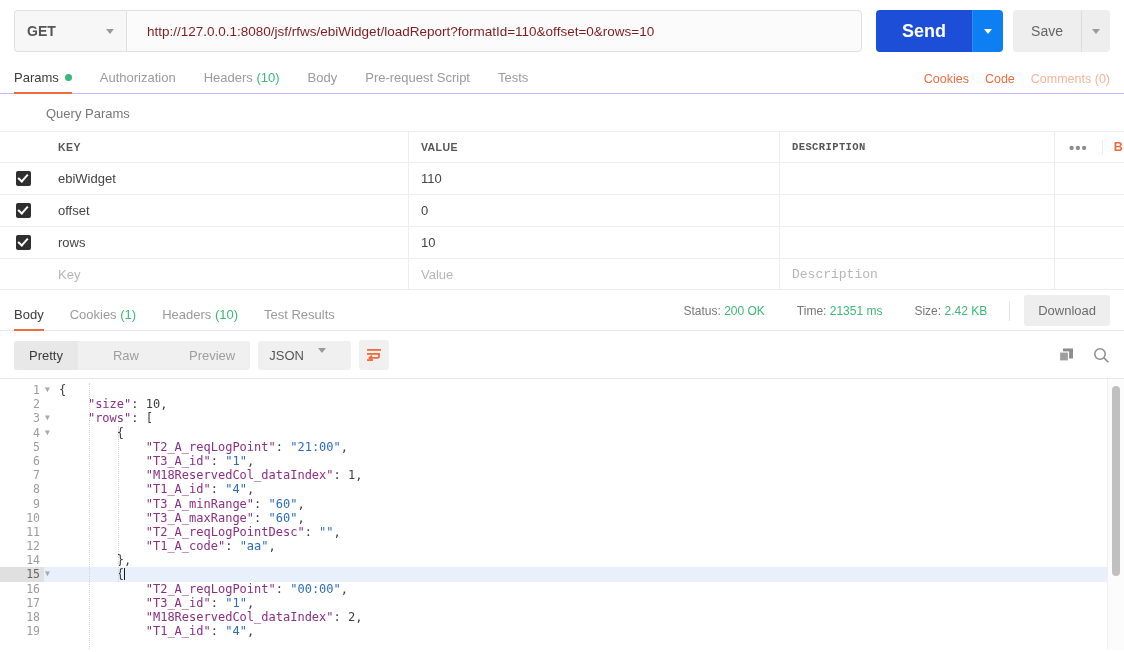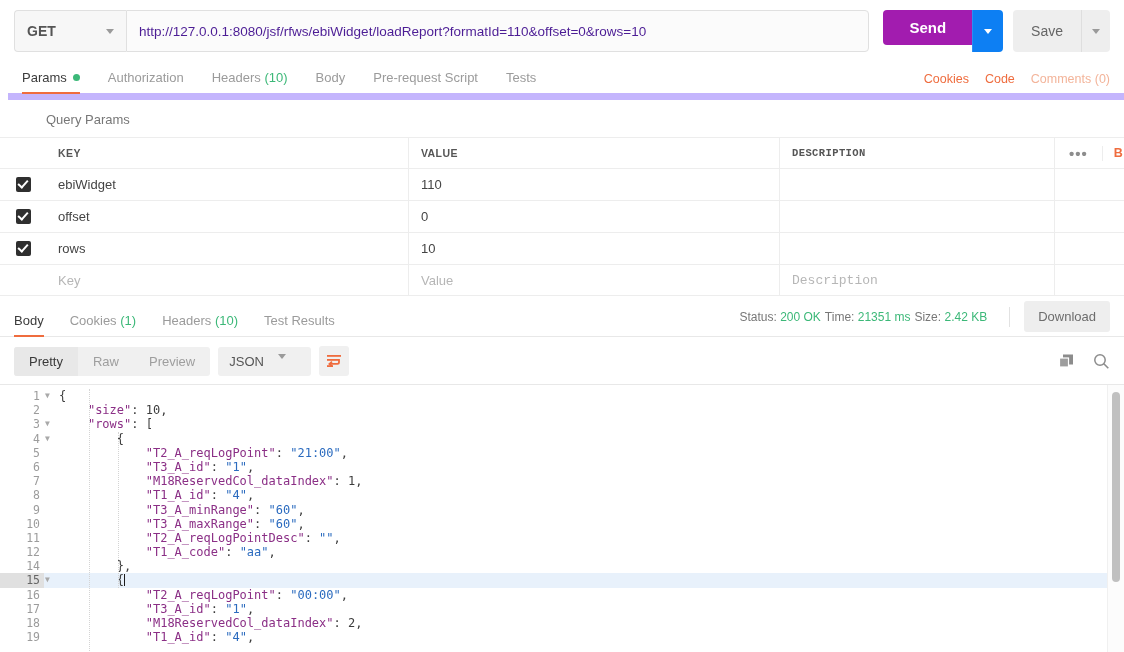--- a/index.html
+++ b/index.html
@@ -49,38 +49,38 @@
     border-top: 5px solid #9a9a9a;
   }
   .url-input {
     flex: 1;
     height: 42px;
     border: 1px solid #e0e0e0;
     border-radius: 0 4px 4px 0;
     background: #fbfbfb;
     display: flex;
     align-items: center;
-    padding: 0 12px;
+    padding: 0 20px;
     box-sizing: border-box;
-    color: #4c1d95;
+    color: #7f1d1d;
     font-size: 13.5px;
     overflow: hidden;
     white-space: nowrap;
     cursor: text;
   }
   .send-group {
     display: flex;
     margin-left: 14px;
   }
   .send-btn {
-    height: 35px;
-    background: #a21caf;
+    height: 42px;
+    background: #1d4ed8;
     color: #ffffff;
     font-weight: bold;
-    font-size: 15px;
+    font-size: 18px;
     border: none;
     border-radius: 4px 0 0 4px;
     padding: 0 26px;
     cursor: pointer;
     font-family: "Liberation Sans", sans-serif;
   }
   .send-caret {
     height: 42px;
     width: 30px;
     background: #0d7ff3;
@@ -118,24 +118,23 @@
     align-items: center;
     justify-content: center;
     cursor: pointer;
   }
 
   
   .req-tabs-row {
     display: flex;
     align-items: flex-end;
     justify-content: space-between;
-    border-bottom: 7px solid #c4b5fd;
+    border-bottom: 1px solid #c4b5fd;
     padding: 0 14px 0 14px;
     height: 31px;
-    margin-left: 8px;
   }
   .req-tabs { display: flex; align-items: flex-end; height: 31px; }
   .req-tab {
     font-size: 13px;
     color: #9b9b9b;
     padding: 0 0 8px 0;
     margin-right: 28px;
     cursor: pointer;
     position: relative;
     white-space: nowrap;
@@ -254,21 +253,21 @@
   }
   .resp-tab.active { color: #3b3b3b; }
   .resp-tab.active::after {
     content: "";
     position: absolute;
     left: 0; right: 0; bottom: -1px;
     height: 2px;
     background: #ef6c3e;
   }
   .resp-meta { display: flex; align-items: center; padding-bottom: 4px; }
-  .meta-item { font-size: 12px; color: #777777; margin-left: 4px; white-space: nowrap; }
+  .meta-item { font-size: 12px; color: #777777; margin-left: 32px; white-space: nowrap; }
   .meta-val { color: #3cb878; }
   .meta-sep {
     width: 1px; height: 20px;
     background: #e2e2e2;
     margin: 0 14px 0 22px;
   }
   .download-btn {
     background: #eeeeee;
     color: #6d6d6d;
     font-size: 13px;
@@ -284,20 +283,21 @@
     align-items: center;
     justify-content: space-between;
     padding: 9px 14px 8px 14px;
   }
   .tb-left { display: flex; align-items: center; }
   .seg {
     display: flex;
     background: #f0f0f0;
     border-radius: 3px;
     overflow: hidden;
+    gap: 20px;
   }
   .seg-item {
     font-size: 13px;
     color: #9e9e9e;
     padding: 7px 15px;
     cursor: pointer;
   }
   .seg-item.active { color: #3a3a3a; background: #e8e8e8; }
   .fmt-select {
     display: flex;

